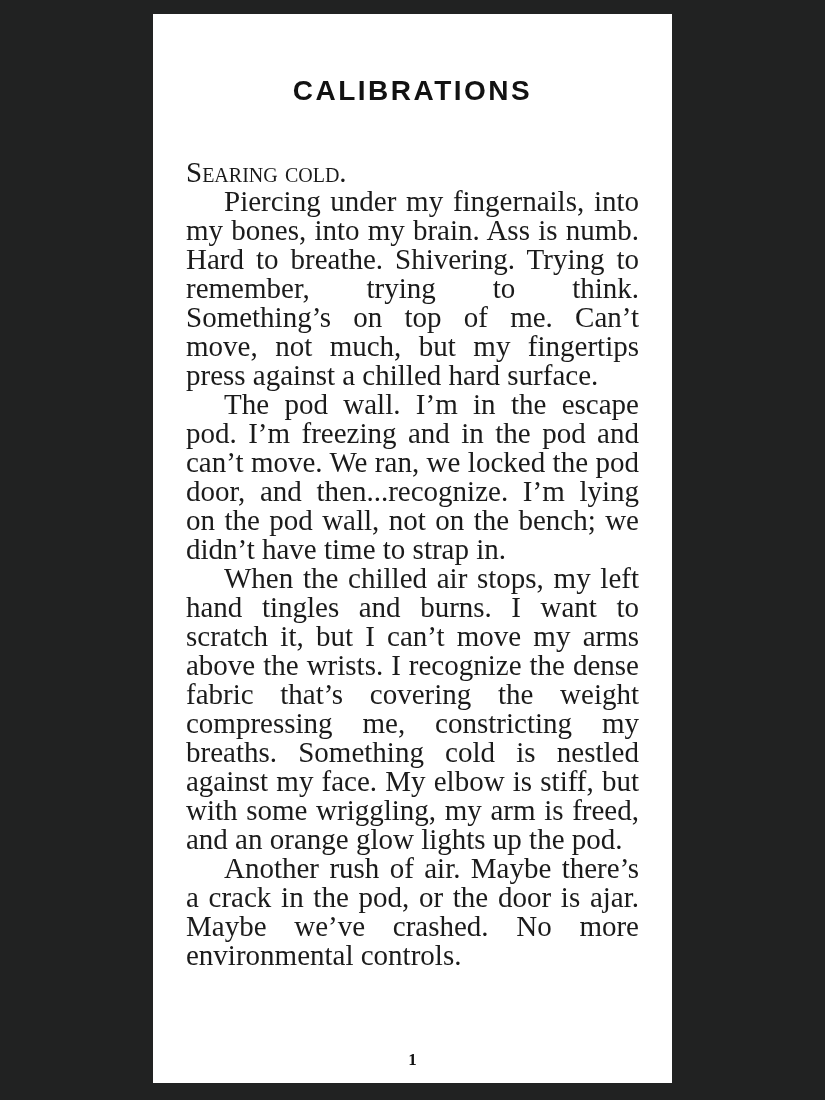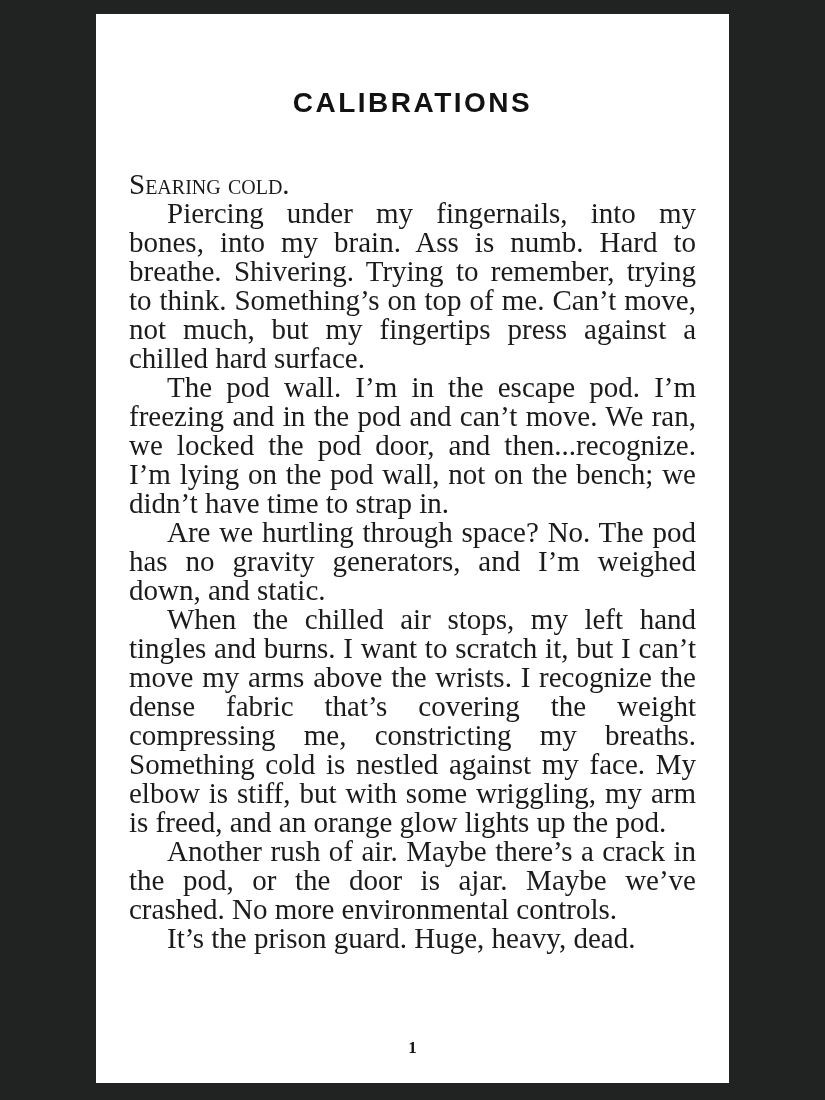--- a/index.html
+++ b/index.html
@@ -16,26 +16,26 @@
     width: 825px;
     height: 1100px;
     background: #212222;
     display: flex;
     justify-content: center;
     align-items: flex-start;
   }
 
   .book-page {
     margin-top: 14px;
-    width: 633px;
+    width: 519px;
     height: 1069px;
     background: #ffffff;
     display: flex;
     flex-direction: column;
-    padding: 12px 33px;
+    padding: 0 33px;
     color: #1b1b1b;
   }
 
   .chapter-title {
     margin-top: 60px;
     margin-bottom: 50px;
     text-align: center;
     font-family: "Liberation Sans", sans-serif;
     font-weight: 700;
     font-size: 28px;
@@ -78,24 +78,22 @@
 
 <div class="reader-background">
   <div class="book-page">
 
     <h1 class="chapter-title">CALIBRATIONS</h1>
 
     <div class="chapter-body">
       <p class="opening-paragraph">Searing cold.</p>
       <p>Piercing under my fingernails, into my bones, into my brain. Ass is numb. Hard to breathe. Shivering. Trying to remember, trying to think. Something’s on top of me. Can’t move, not much, but my fingertips press against a chilled hard surface.</p>
       <p>The pod wall. I’m in the escape pod. I’m freezing and in the pod and can’t move. We ran, we locked the pod door, and then...recognize. I’m lying on the pod wall, not on the bench; we didn’t have time to strap in.</p>
-      <p>Are we hurtling through space? No. The pod has no gravity generators, and I’m weighed down, and static.</p>
       <p>When the chilled air stops, my left hand tingles and burns. I want to scratch it, but I can’t move my arms above the wrists. I recognize the dense fabric that’s covering the weight compressing me, constricting my breaths. Something cold is nestled against my face. My elbow is stiff, but with some wriggling, my arm is freed, and an orange glow lights up the pod.</p>
       <p>Another rush of air. Maybe there’s a crack in the pod, or the door is ajar. Maybe we’ve crashed. No more environ­mental controls.</p>
-      <p>It’s the prison guard. Huge, heavy, dead.</p>
     </div>
 
     <div class="page-footer">
       <span class="page-number">1</span>
     </div>
 
   </div>
 </div>
 
 </body></html>

